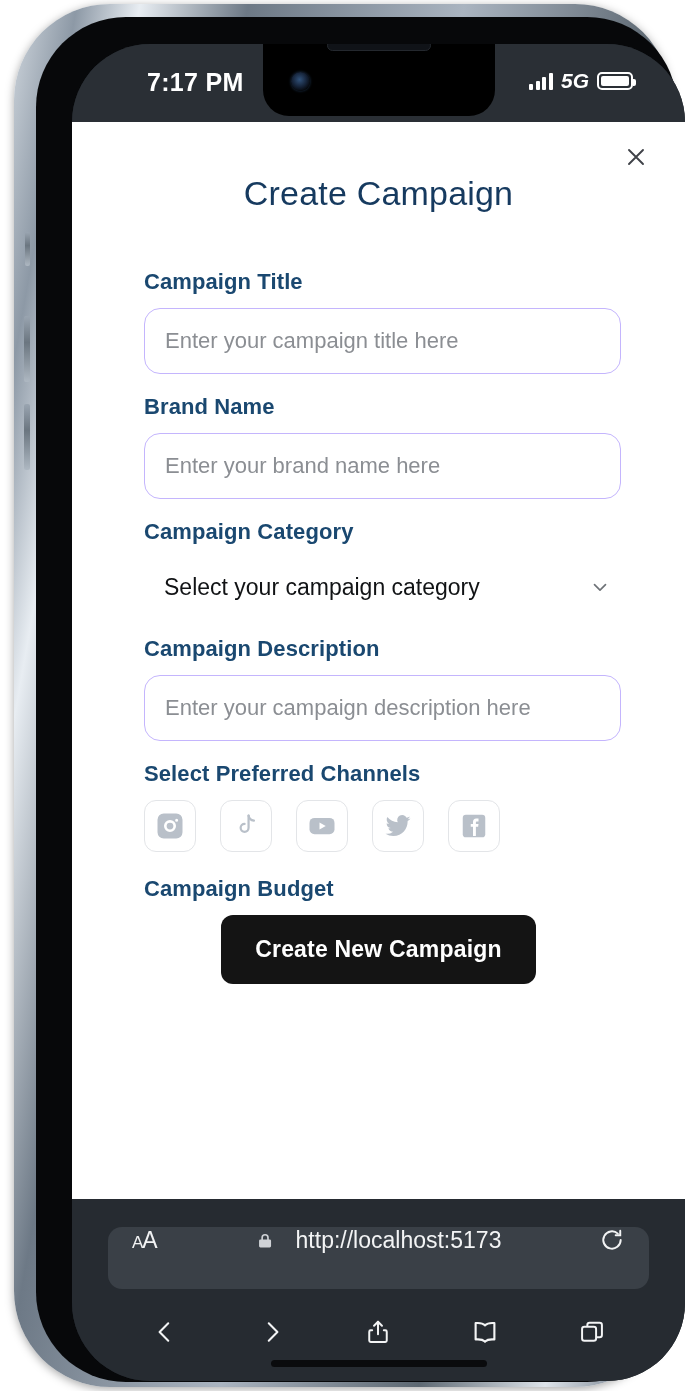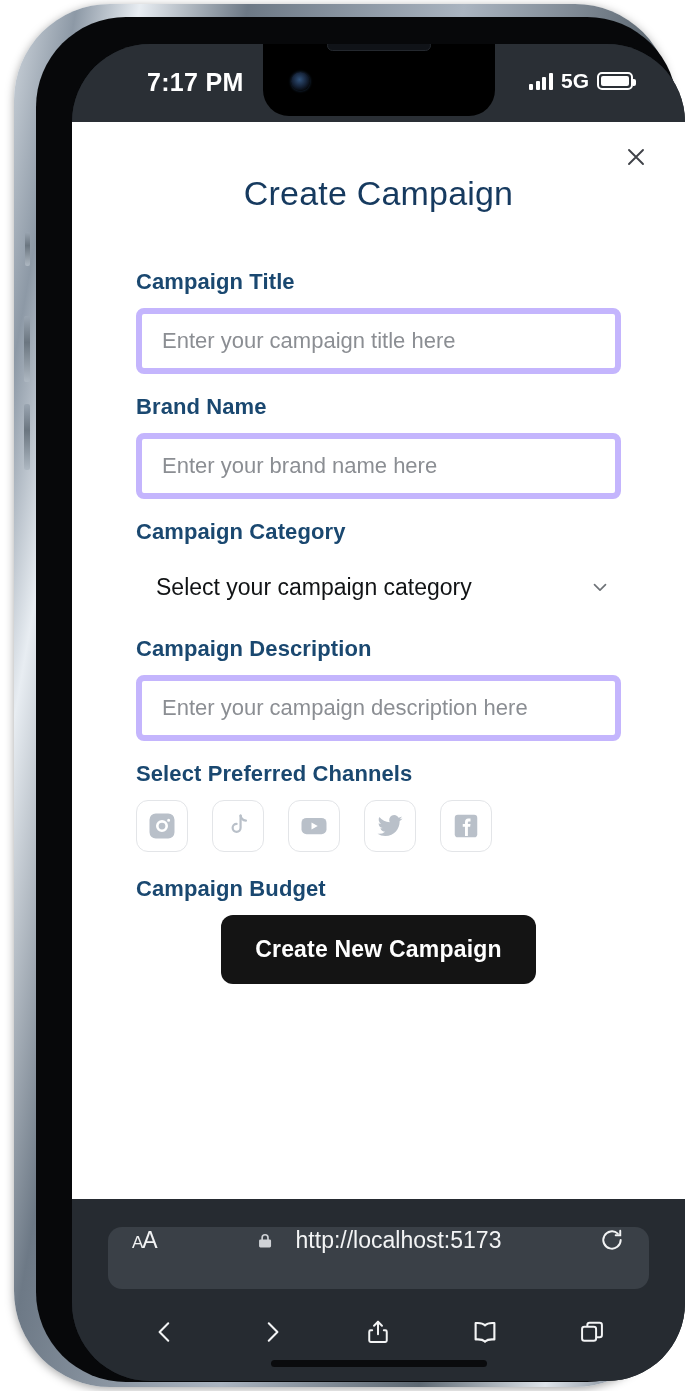--- a/index.html
+++ b/index.html
@@ -65,21 +65,21 @@
     position: absolute; left: 0; top: 0; width: 100%; height: 78px;
     background: #2a2f35;
     color: #fff; z-index: 4;
   }
   .status-time {
     position: absolute; left: 75px; top: 24px;
     font-size: 25px; font-weight: bold; letter-spacing: .3px;
   }
   .status-right {
     position: absolute; right: 52px; top: 24px;
-    display: flex; align-items: center; gap: 8px; height: 26px;
+    display: flex; align-items: center; gap: 8px; height: 26px; font-style: italic;
   }
   .bars { display: flex; align-items: flex-end; gap: 2.5px; height: 17px; }
   .bars i { display: block; width: 4px; background: #fff; border-radius: 1px; }
   .bars i:nth-child(1) { height: 6px; }
   .bars i:nth-child(2) { height: 9px; }
   .bars i:nth-child(3) { height: 13px; }
   .bars i:nth-child(4) { height: 17px; }
   .net-label { font-size: 21px; font-weight: bold; }
   .battery { position: relative; width: 36px; height: 18px; border: 2px solid #fff; border-radius: 5px; padding: 2px; }
   .battery::after { content:""; position:absolute; right:-5px; top:5px; width:3px; height:7px; background:#fff; border-radius:0 2px 2px 0; }
@@ -95,28 +95,28 @@
     width: 34px; height: 34px;
     display: flex; align-items: center; justify-content: center;
     color: #3f4248; cursor: pointer;
   }
   .page-title {
     text-align: center; color: #163a5f;
     font-size: 34px; font-weight: 400; letter-spacing: .2px;
     margin-top: 52px;
   }
   .form { padding: 0 64px; margin-top: 56px; }
-  .field { margin-bottom: 10px; }
+  .field { margin-bottom: 10px; margin-left: 8px; }
   .field-label {
     color: #1a4870; font-size: 22px; font-weight: bold;
     margin-bottom: 13px; letter-spacing: .1px;
   }
   .text-input {
     width: 100%; height: 66px;
-    border: 6px solid #c4b5fd; border-radius: 8px;
+    border: 1px solid #c4b5fd; border-radius: 16px;
     background: #fff;
     padding: 0 20px;
     font-family: "Liberation Sans", sans-serif;
     font-size: 22px; color: #2d2d2d;
   }
   .text-input::placeholder { color: #8b8e93; }
   .select-row {
     display: flex; align-items: center; justify-content: space-between;
     height: 58px; padding: 0 10px 0 20px;
   }

